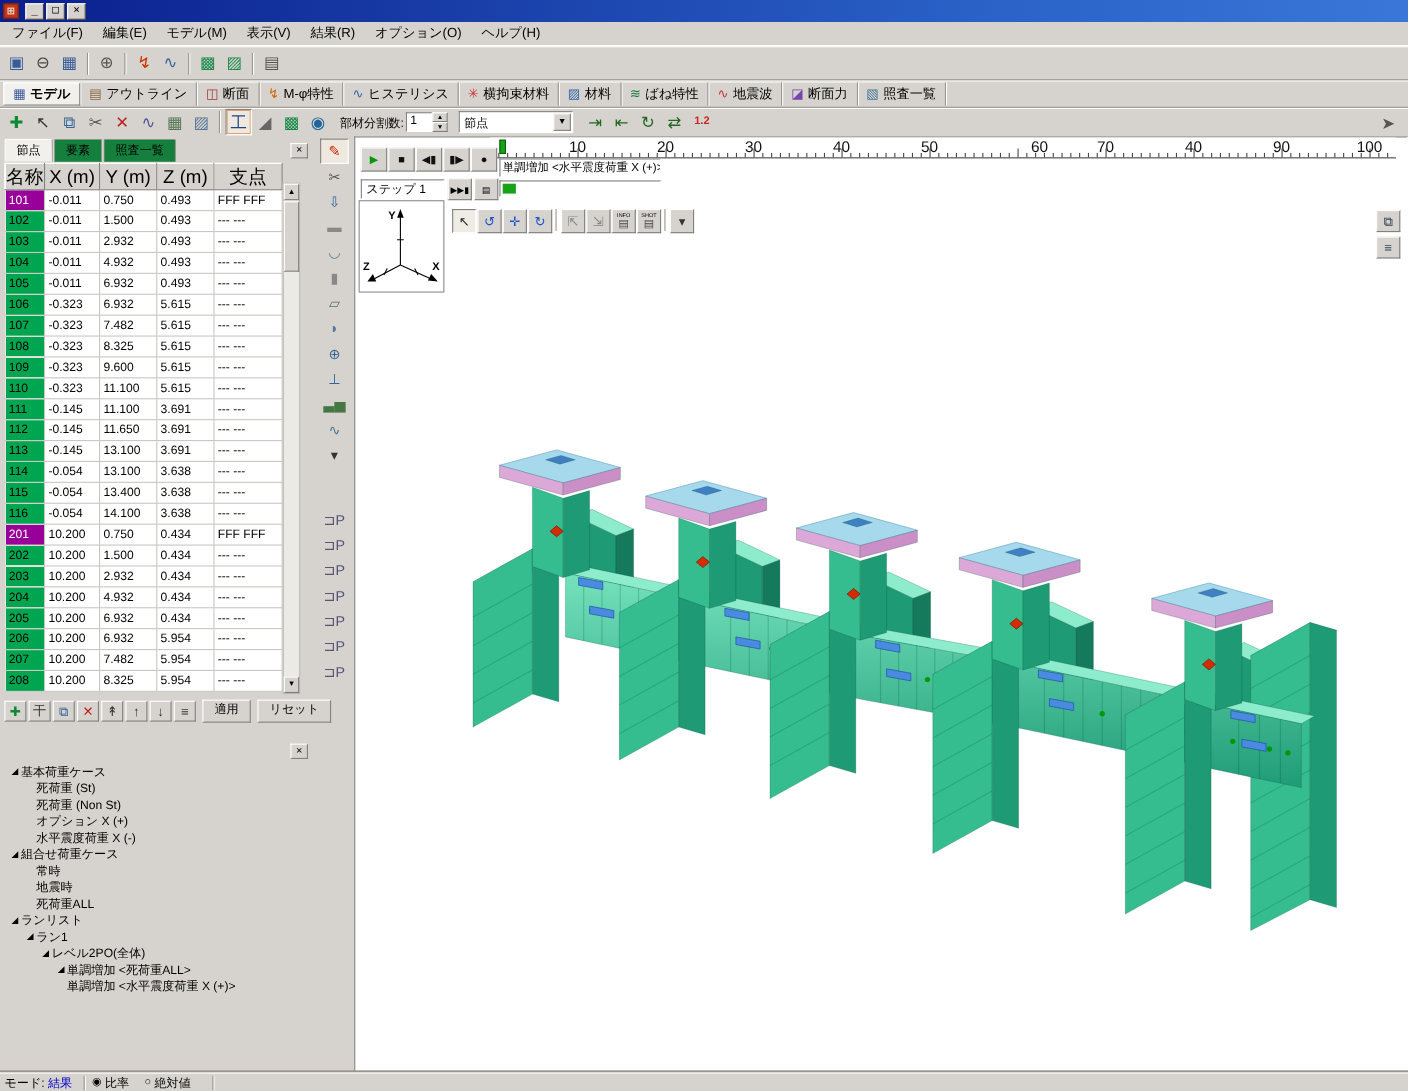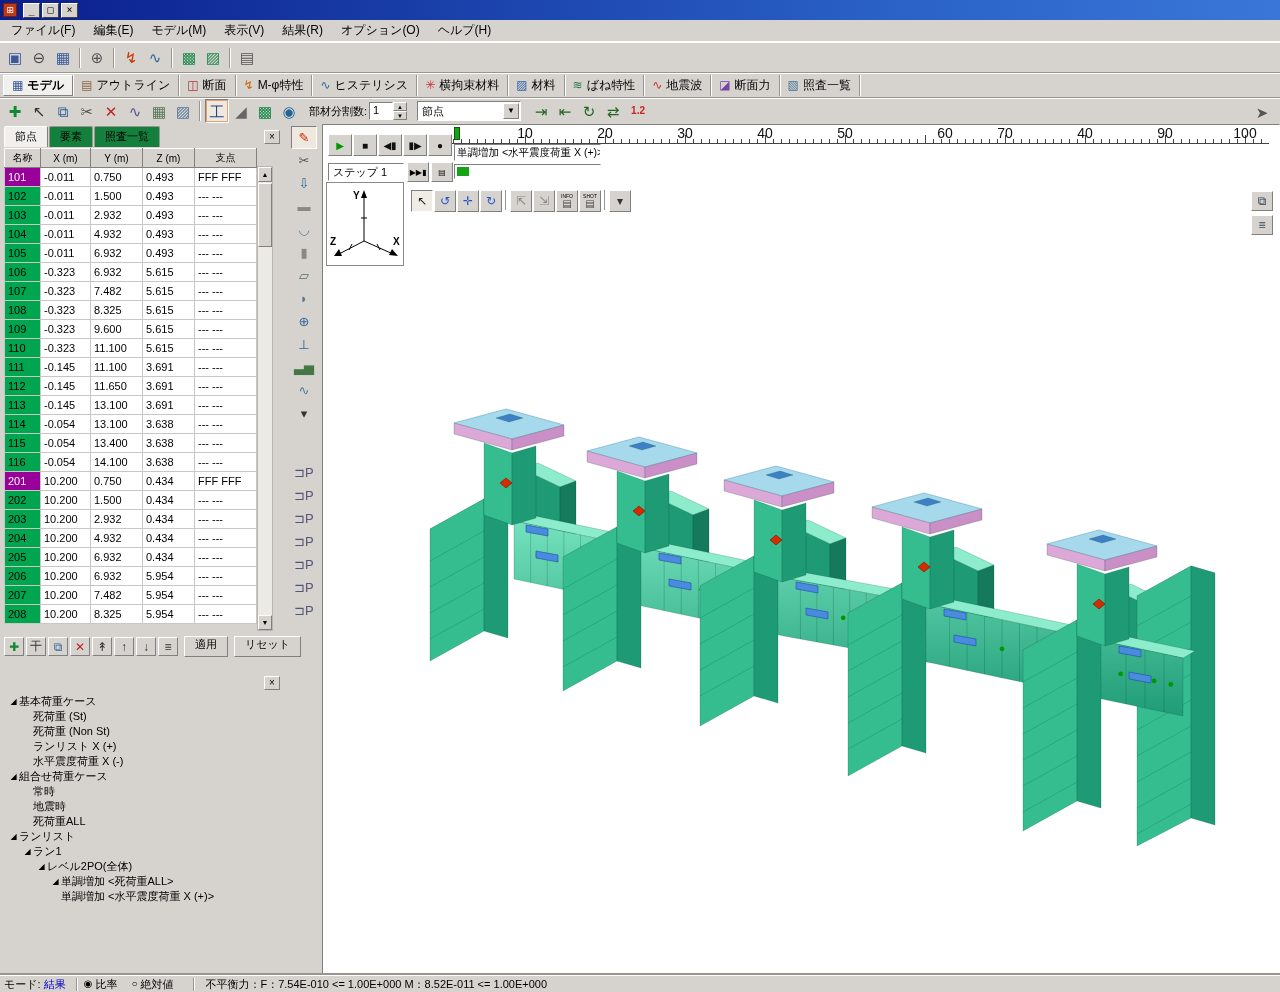--- a/index.html
+++ b/index.html
@@ -36,21 +36,21 @@
 .far-right{position:absolute;right:6px;top:2px;}
 
 
 .leftcol{position:absolute;left:0;top:124px;width:284px;height:851px;}
 .node-panel{position:absolute;left:2px;top:2px;width:280px;height:538px;}
 .panel-tabs{position:relative;height:21px;display:flex;align-items:flex-end;gap:1px;padding:2px 2px 0;}
 .ptab{font-size:11px;padding:2px 10px 3px;background:#15803d;border:1px solid #9a968f;border-bottom:none;border-radius:2px 2px 0 0;white-space:nowrap;}
 .ptab.active{background:#f2f0ec;border-color:#fff #808080 transparent #fff;}
 .panel-close{position:absolute;right:2px;top:4px;width:16px;height:14px;background:#d6d3ce;border:1px solid;border-color:#fff #808080 #808080 #fff;font-size:10px;line-height:11px;text-align:center;}
 .node-table{position:absolute;left:2px;top:22px;border-collapse:collapse;table-layout:fixed;width:252px;font-size:11px;background:#fff;}
-.node-table th{height:19px;background:#d6d3ce;border:1px solid;border-color:#fff #808080 #808080 #fff;font-weight:normal;font-size:10px;white-space:nowrap;overflow:hidden;}
+.node-table th{height:19px;background:#d6d3ce;border:1px solid;border-color:#fff #808080 #808080 #fff;font-weight:normal;font-size:17px;white-space:nowrap;overflow:hidden;}
 .node-table td{height:19px;border:1px solid #c9c7c2;padding:0 3px;background:#fff;white-space:nowrap;overflow:hidden;}
 td.cname.fixed{background:#990099;color:#fff;}
 td.cname.free{background:#00a550;color:#000;}
 .vscroll{position:absolute;left:255px;top:40px;width:16px;height:465px;background:#eceae5;border:1px solid #b8b5af;}
 .sb-btn{position:absolute;left:0;width:14px;height:15px;background:#d6d3ce;border:1px solid;border-color:#fff #808080 #808080 #fff;font-size:7px;text-align:center;line-height:13px;}
 .sb-up{top:0;}
 .sb-down{bottom:0;}
 .sb-thumb{position:absolute;left:0;top:16px;width:14px;height:64px;background:#d6d3ce;border:1px solid;border-color:#fff #808080 #808080 #fff;}
 .table-actions{position:absolute;left:2px;top:510px;display:flex;align-items:center;gap:2px;}
 .abtn{width:20px;height:19px;display:inline-flex;align-items:center;justify-content:center;font-size:12px;background:#d6d3ce;border:1px solid;border-color:#fff #808080 #808080 #fff;flex:none;}
@@ -450,21 +450,21 @@
           <div class="tree-row" style="padding-left: 18px;">
             <span class="tree-marker"></span>
             <span>死荷重 (St)</span>
           </div>
           <div class="tree-row" style="padding-left: 18px;">
             <span class="tree-marker"></span>
             <span>死荷重 (Non St)</span>
           </div>
           <div class="tree-row" style="padding-left: 18px;">
             <span class="tree-marker"></span>
-            <span>ランリスト X (+)</span>
+            <span>オプション X (+)</span>
           </div>
           <div class="tree-row" style="padding-left: 18px;">
             <span class="tree-marker"></span>
             <span>水平震度荷重 X (-)</span>
           </div>
           <div class="tree-row" style="padding-left: 4px;">
             <span class="tree-marker">◢</span>
             <span>組合せ荷重ケース</span>
           </div>
           <div class="tree-row" style="padding-left: 18px;">
@@ -895,16 +895,15 @@
     <span class="sb-sep"></span>
     <span class="radio">
       <span class="dot">◉</span>
       <span>比率</span>
     </span>
     <span class="radio">
       <span class="dot">○</span>
       <span>絶対値</span>
     </span>
     <span class="sb-sep"></span>
-    <span class="sb-panel">不平衡力：F：7.54E-010 &lt;= 1.00E+000 M：8.52E-011 &lt;= 1.00E+000</span>
   </div>
 
 </div>
 
 </body></html>

